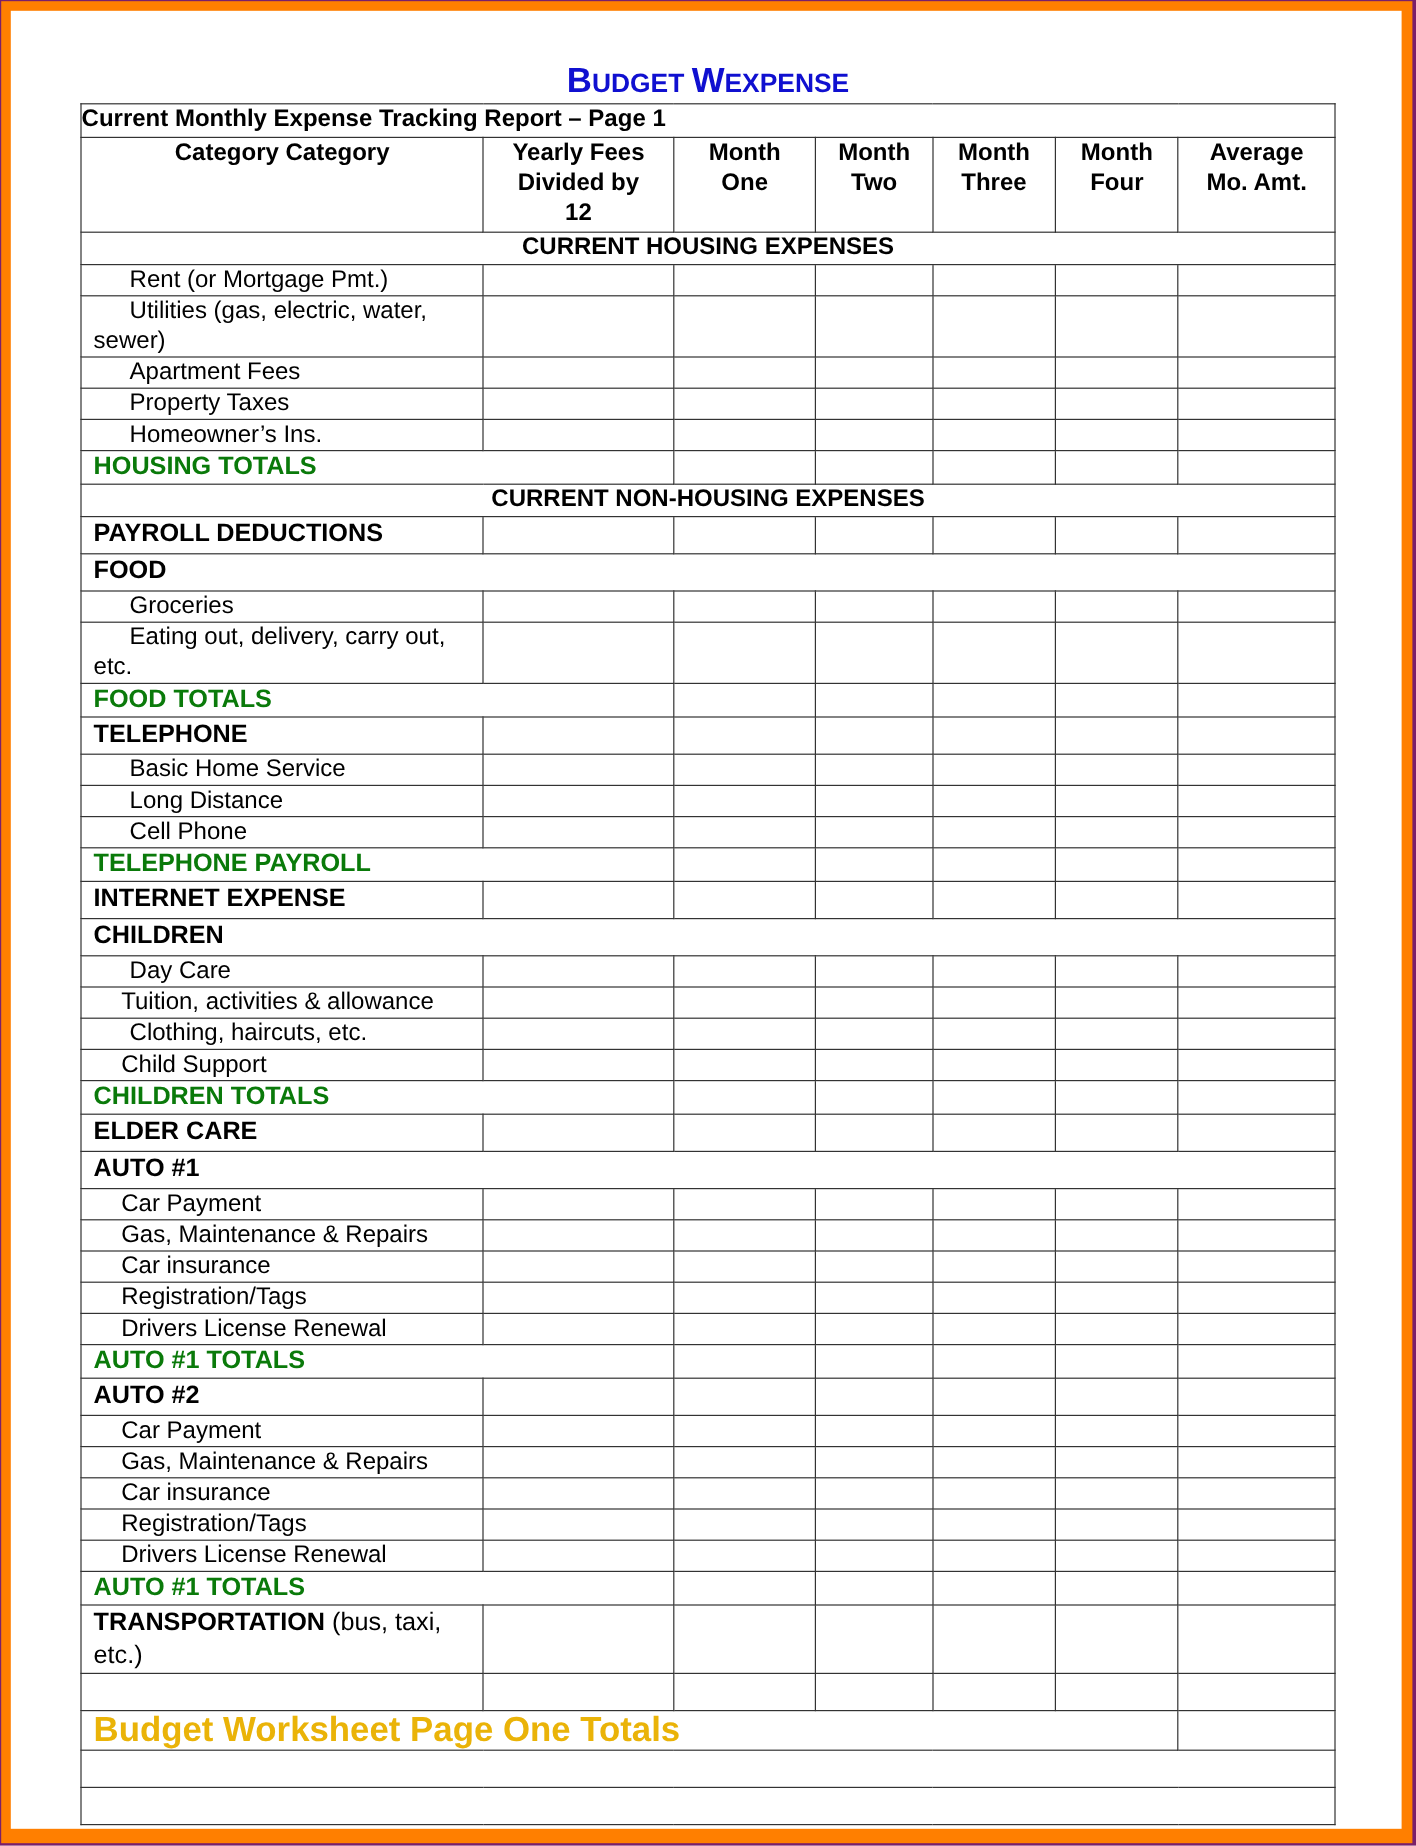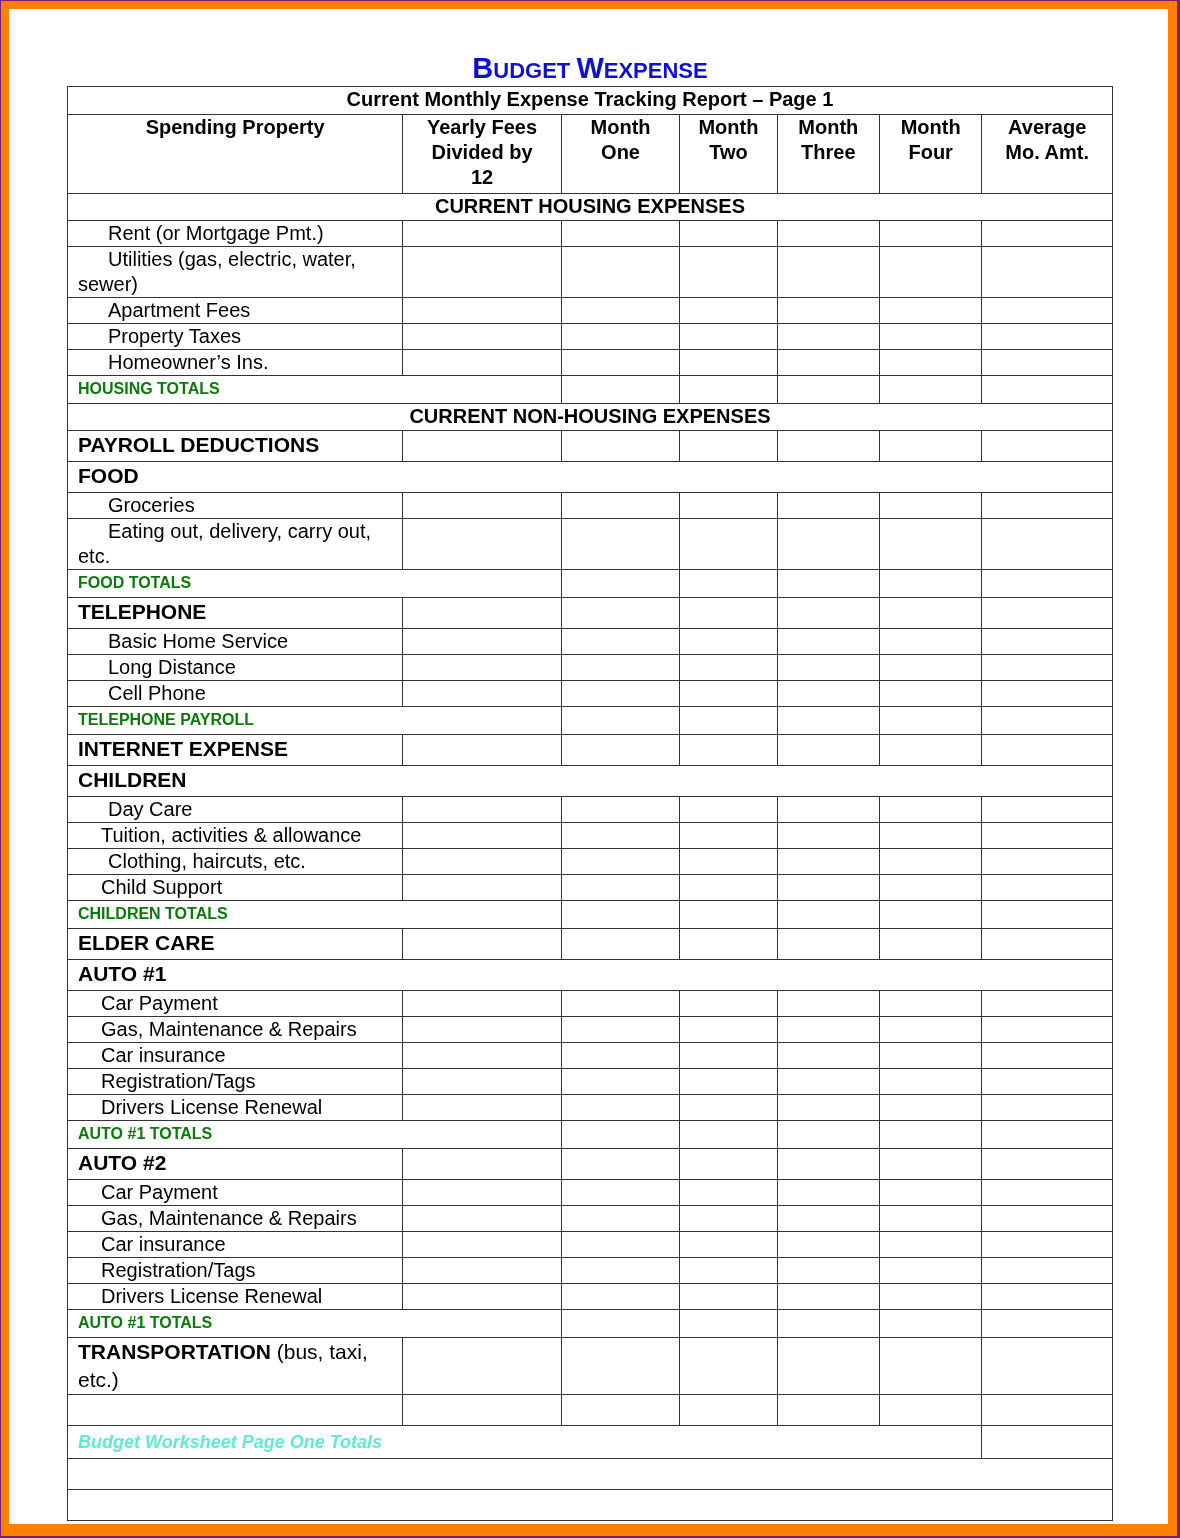--- a/index.html
+++ b/index.html
@@ -24,34 +24,34 @@
   table.sheet {
     position:absolute; left:67px; top:86px; width:1046px;
     border-collapse:collapse; table-layout:fixed;
   }
   table.sheet td {
     border:1.4px solid #333; padding:0; font-size:20px; color:#000;
     vertical-align:top; line-height:25px;
   }
   .c0 { width:334px; } .c1 { width:158px; } .c2 { width:118px; }
   .c3 { width:97px; } .c4 { width:102px; } .c5 { width:102px; } .c6 { width:130px; }
-  .report td { text-align:center; font-weight:bold; font-size:21px; height:27px; line-height:27px; }
+  .report td { text-align:left; font-weight:bold; font-size:21px; height:27px; line-height:27px; }
   .hdr td { text-align:center; font-weight:bold; font-size:21px; height:78px; line-height:26px; padding-top:0; }
   .sec td { text-align:center; font-weight:bold; color:#0c1890; font-size:21px; height:26px; line-height:26px; }
   .item td.lab { padding-left:40px; }
   .item td.lab2 { padding-left:33px; }
   .item td.wrap { padding-left:10px; text-indent:30px; }
   .item td { height:24px; }
   .item.tall td { height:48px; }
-  .tot td.lab { color:#0a7a0a; font-weight:bold; font-size:16px; padding-left:10px; height:27px; }
+  .tot td.lab { color:#0a7a0a; font-weight:bold; font-size:21px; padding-left:10px; height:27px; }
   .cat td.lab { font-weight:bold; font-size:21px; padding-left:10px; height:30px; line-height:28px; }
   .cat.tall td { height:50px; }
   .cat td.lab .n { font-weight:normal; }
   .blank td { height:30px; }
-  .grand td.lab { color:#5eead4; font-weight:bold; font-size:18px; padding-left:10px; height:32px; line-height:32px;font-style:italic; }
+  .grand td.lab { color:#eab308; font-weight:bold; font-size:29px; padding-left:10px; height:32px; line-height:32px; }
   .empty td { height:30px; }
 </style>
 </head>
 <body>
 
 <div class="frame"></div>
 <div class="page"></div>
 
 <div class="title"><span>B</span><span class="sc">UDGET </span><span>W</span><span class="sc">EXPENSE</span></div>
 
@@ -63,21 +63,21 @@
       <col class="c3">
       <col class="c4">
       <col class="c5">
       <col class="c6">
     </colgroup>
   <tbody>
       <tr class="report">
         <td colspan="7">Current Monthly Expense Tracking Report – Page 1</td>
       </tr>
   <tr class="hdr">
-    <td>Spending Property</td>
+    <td>Category Category</td>
     <td><span>Yearly Fees</span><br><span>Divided by</span><br><span>12</span></td>
     <td><span>Month</span><br><span>One</span></td>
     <td><span>Month</span><br><span>Two</span></td>
     <td><span>Month</span><br><span>Three</span></td>
     <td><span>Month</span><br><span>Four</span></td>
     <td><span>Average</span><br><span>Mo. Amt.</span></td>
   </tr>
   <tr class="sec">
         <td colspan="7">CURRENT HOUSING EXPENSES</td>
       </tr>

